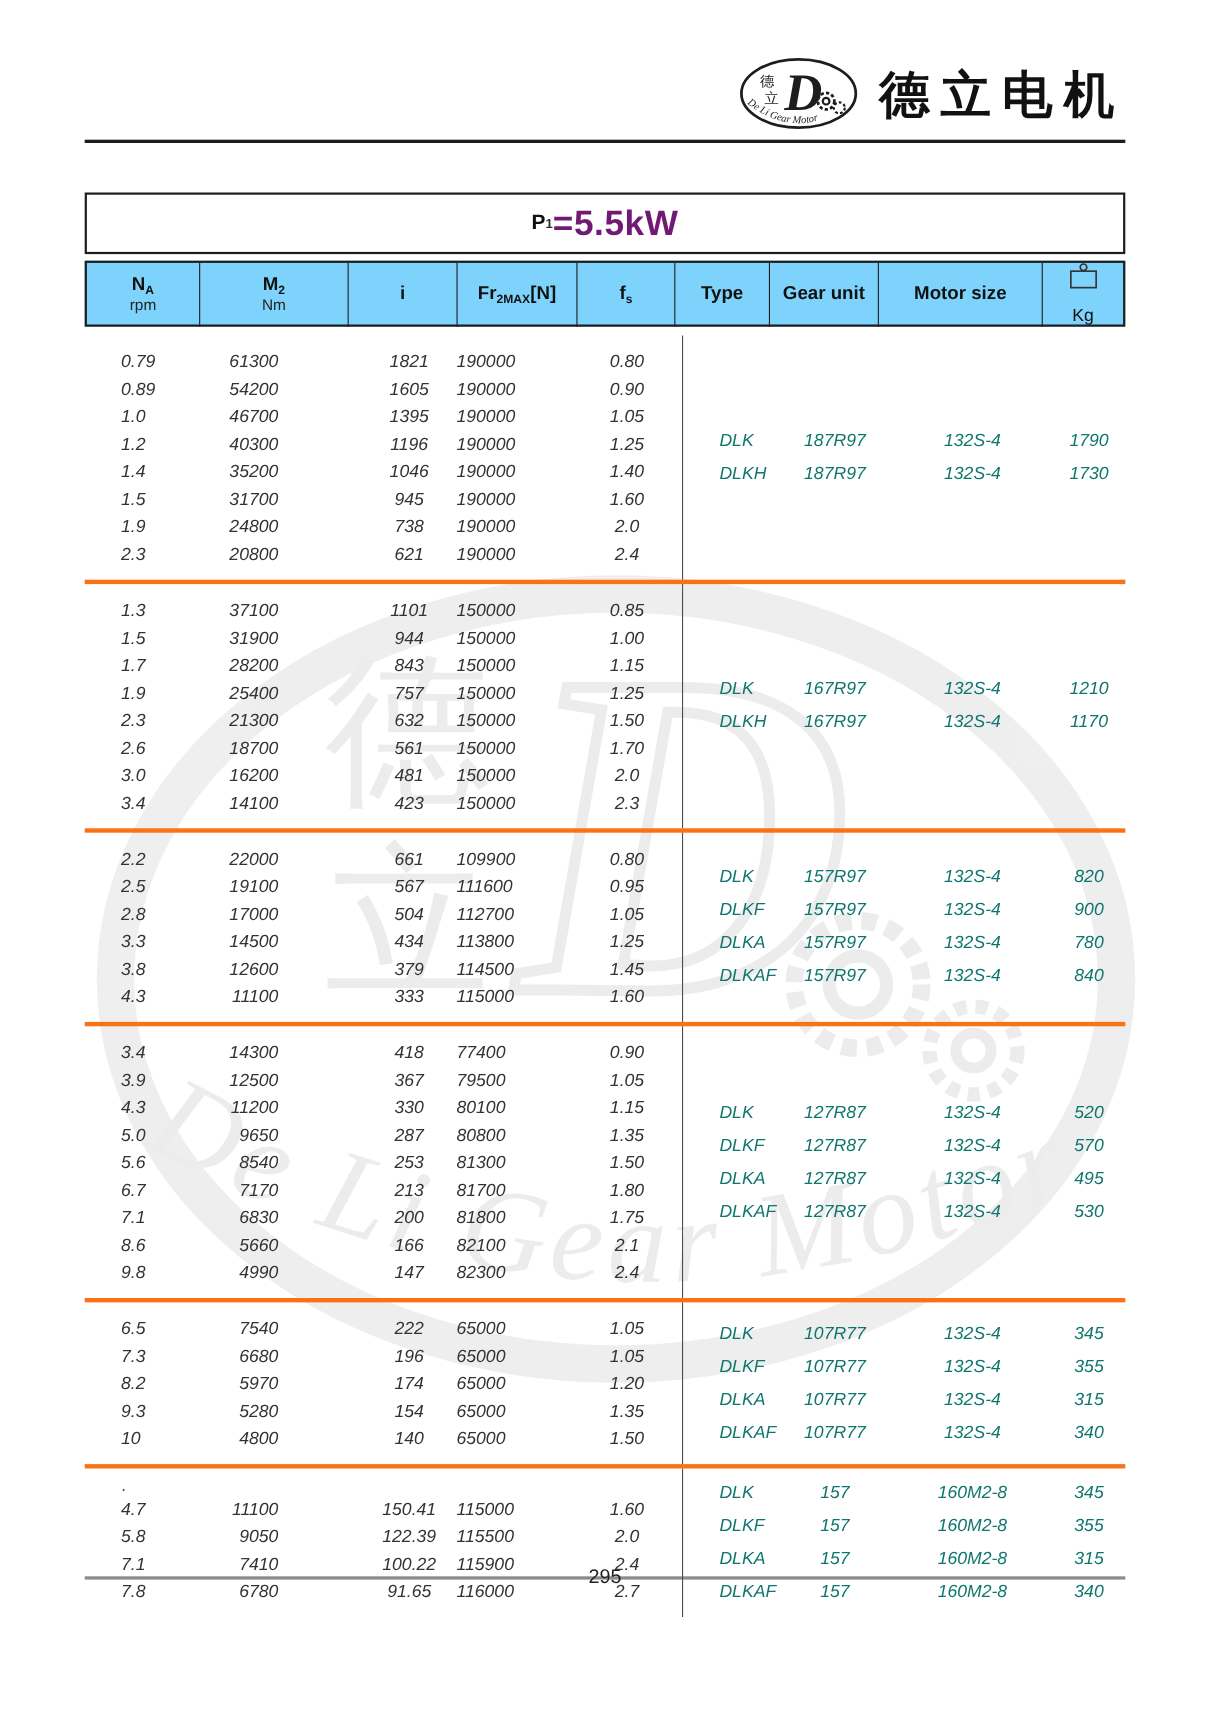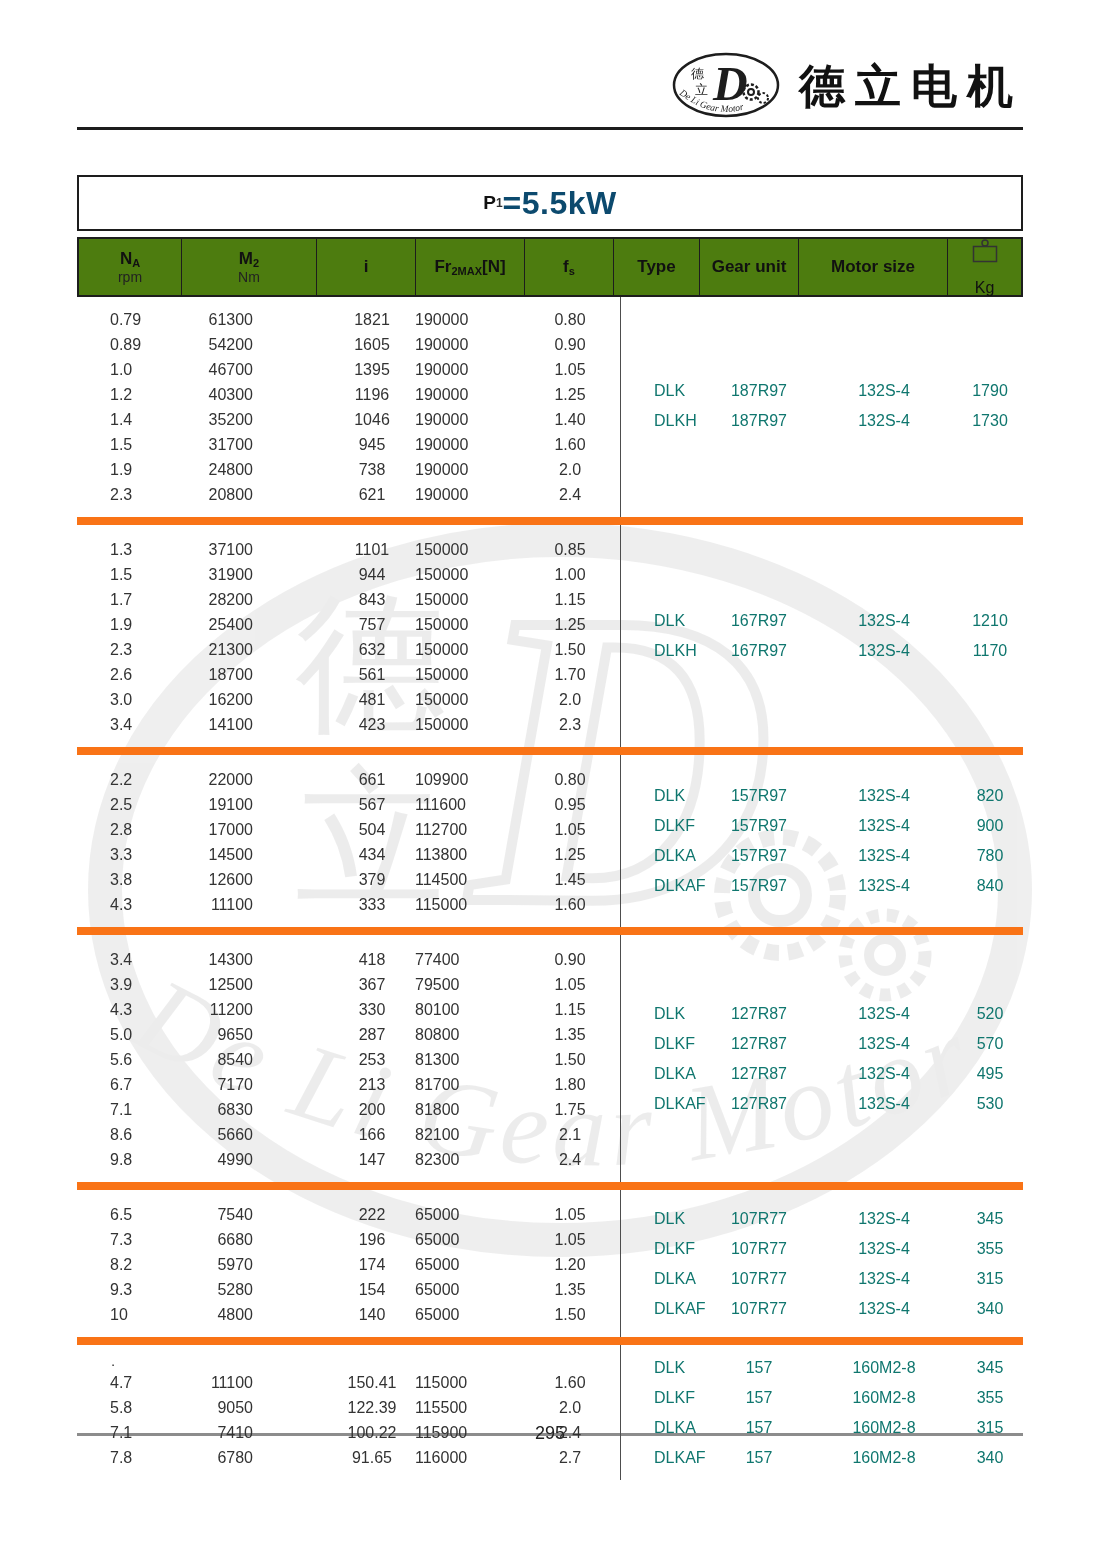--- a/index.html
+++ b/index.html
@@ -26,48 +26,48 @@
   }
   
   .title-box{
     position:absolute;top:175px;left:77px;width:942px;height:52px;
     border:2px solid #1d1d1d;
     display:flex;align-items:center;justify-content:center;
     background:#fff;z-index:2;
   }
   .title-box .p{font-size:19px;font-weight:bold;color:#111;}
   .title-box .p-sub{font-size:12px;font-weight:bold;vertical-align:-3px;}
-  .title-box .p-val{font-size:32px;font-weight:bold;color:#0c4a6e;letter-spacing:0.5px;}
+  .title-box .p-val{font-size:32px;font-weight:bold;color:#701a75;letter-spacing:0.5px;}
   
   .head-row{
     position:absolute;top:237px;left:77px;width:942px;height:56px;
     border:2px solid #1d1d1d;
     display:grid;
     grid-template-columns:102px 135px 99px 109px 89px 86px 99px 149px auto;
-    background:#4d7c0f;z-index:2;
+    background:#7dd3fc;z-index:2;
   }
   .hcell{
     border-left:1.5px solid #1d1d1d;
     display:flex;flex-direction:column;align-items:center;justify-content:center;
     font-weight:bold;color:#111;font-size:17px;line-height:1.1;
   }
   .hcell:first-child{border-left:none;}
   .hcell .unit{font-weight:normal;font-size:14px;color:#222;margin-top:1px;}
   .hcell sub{font-size:11px;font-weight:bold;vertical-align:-3px;line-height:0;}
   .kg-label{font-weight:normal;font-size:16px;margin-top:14px;}
   
   .watermark{
     position:absolute;left:40px;top:500px;z-index:0;pointer-events:none;
   }
   
   .tbody{
-    position:absolute;top:295px;left:77px;width:946px;z-index:1;
+    position:absolute;top:305px;left:77px;width:946px;z-index:1;font-style:italic;
   }
   .group{display:flex;}
-  .group + .group{border-top:8px solid #f97316;}
+  .group + .group{border-top:4px solid #f97316;}
   .group-left{
     width:544px;box-sizing:border-box;
     border-right:1.5px solid #4d4d4d;
     padding:12px 0 10px 0;
   }
   .left-row{
     display:grid;grid-template-columns:102px 136px 100px 110px 90px;
     height:25px;align-items:center;font-size:16px;color:#333;
   }
   .c-na{text-align:left;padding-left:33px;}

